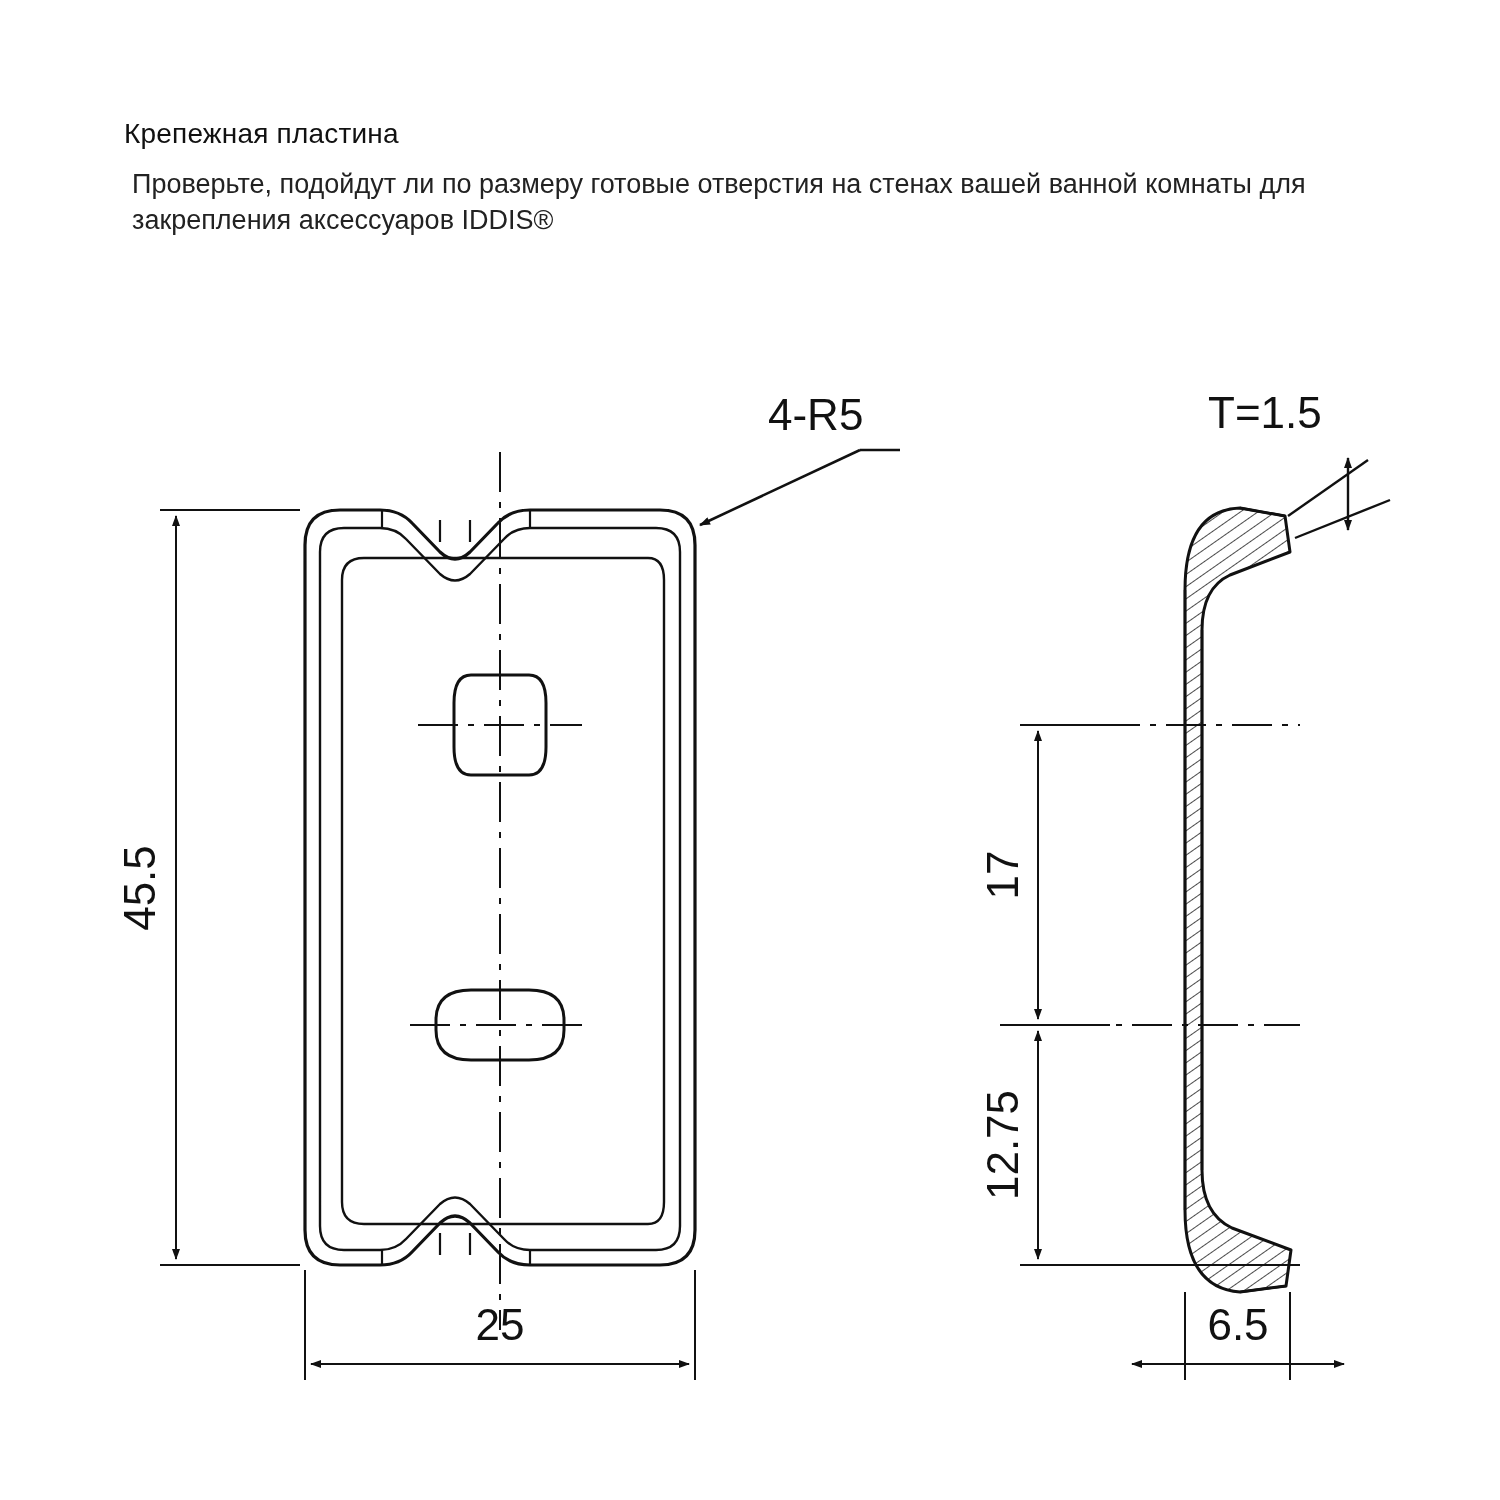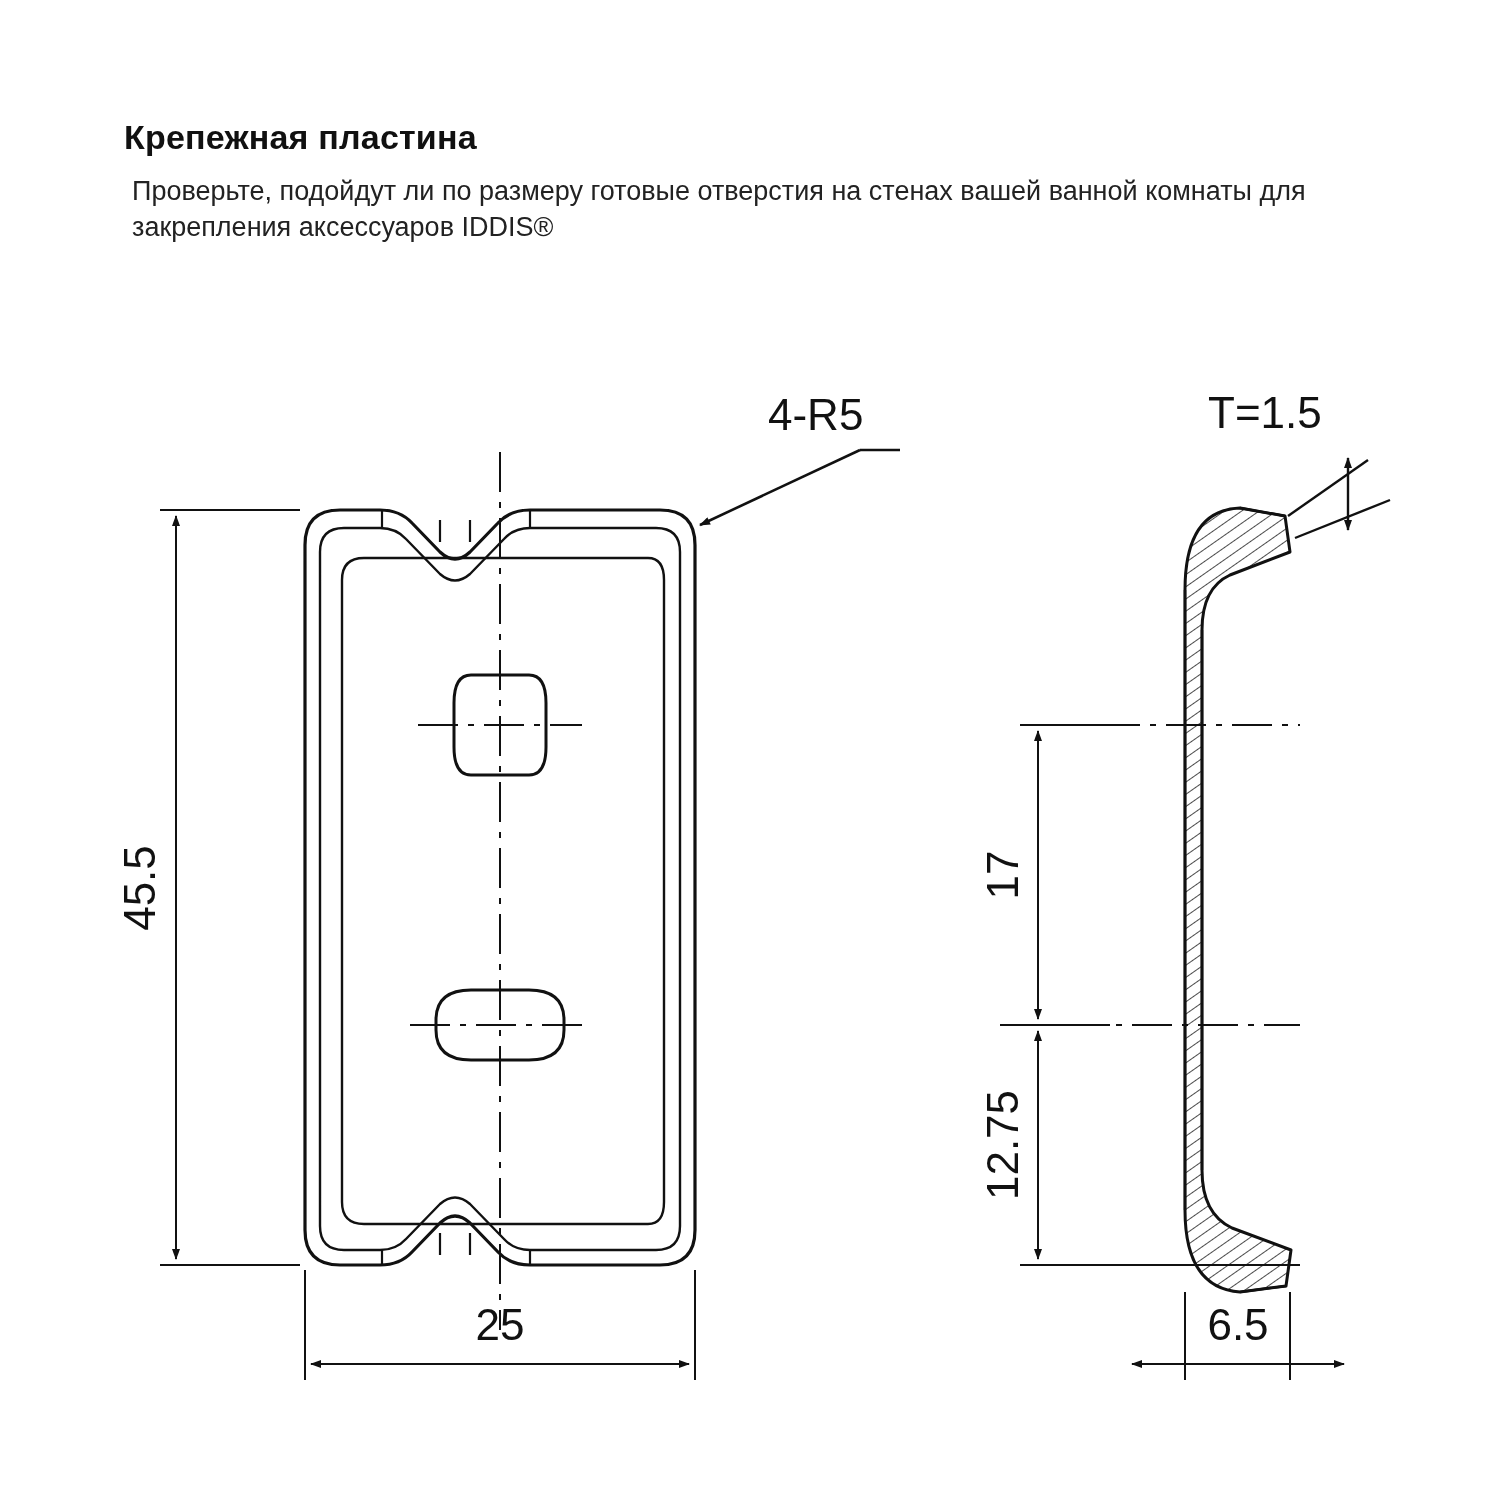--- a/index.html
+++ b/index.html
@@ -19,22 +19,22 @@
     position: absolute;
     inset: 0;
   }
   .header {
     position: absolute;
     left: 124px;
     top: 118px;
     width: 1270px;
   }
   .title {
-    font-size: 34px;
-    font-weight: bold;
+    font-size: 28px;
+    font-weight: normal;
     letter-spacing: 0.2px;
     margin: 0 0 16px 0;
     color: #111111;
   }
   .subtitle {
     font-size: 27px;
     line-height: 1.35;
     margin: 8px;
     color: #222222;
     max-width: 1270px;

